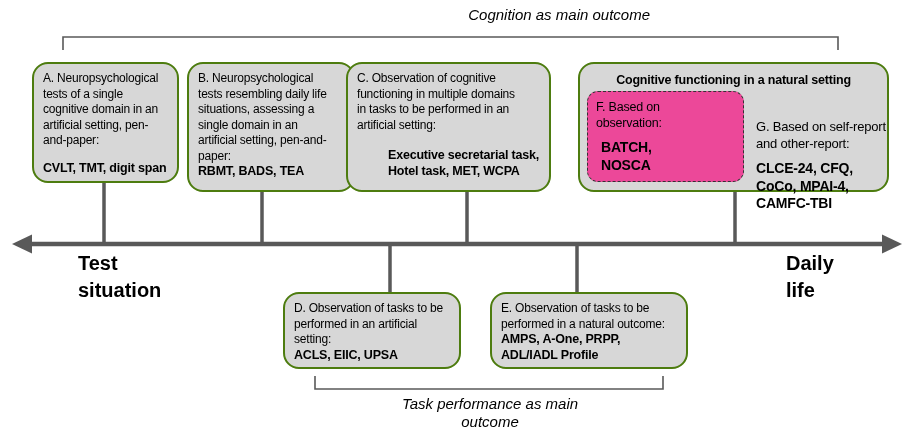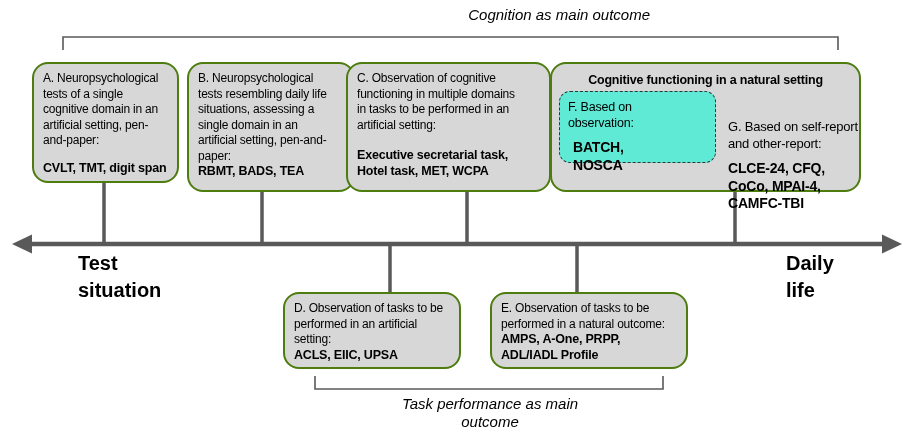--- a/index.html
+++ b/index.html
@@ -14,33 +14,33 @@
   .conn    { stroke:#595959; stroke-width:3.5px; }
 
   .box {
     position:absolute; box-sizing:border-box;
     background:#d7d7d7; border:2px solid #4d7c0f; border-radius:16px;
     padding:7px 9px; font-size:12px; line-height:15.5px; letter-spacing:-0.2px;
   }
   .desc  { white-space:pre-line; }
   .tests { white-space:pre-line; font-weight:bold; font-size:12.5px; }
   .gap-a { margin-top:12px; }
-  .gap-c { margin-top:15px; }
+  .gap-c { margin-top:15px;margin-left:31px; }
 
   .box-a { left:32px;  top:62px;  width:147px; height:121px; }
   .box-b { left:187px; top:62px;  width:168px; height:130px; }
   .box-c { left:346px; top:62px;  width:205px; height:130px; }
-  .box-nat { left:550px; top:62px; width:311px; height:130px; padding:4px; }
+  .box-nat { left:578px; top:62px; width:311px; height:130px; padding:4px; }
   .box-d { left:283px; top:292px; width:178px; height:77px; }
   .box-e { left:490px; top:292px; width:198px; height:77px; }
 
   .nat-title { text-align:center; font-weight:bold; font-size:12.5px; margin-top:5px; letter-spacing:-0.2px; }
   .f-box {
-    position:absolute; left:7px; top:27px; width:157px; height:72px; box-sizing:border-box;
-    background:#5eead4; border:1.6px dashed #333; border-radius:11px; padding:7px 8px;
+    position:absolute; left:7px; top:27px; width:157px; height:91px; box-sizing:border-box;
+    background:#ec4899; border:1.6px dashed #333; border-radius:11px; padding:7px 8px;
   }
   .f-desc  { white-space:pre-line; font-size:12.5px; line-height:16px; }
   .f-tests { white-space:pre-line; font-weight:bold; font-size:14px; line-height:18px; margin:7px 0 0 5px; }
   .g-area  { position:absolute; left:176px; top:30px; width:132px; }
   .g-desc  { white-space:pre-line; font-size:13px; line-height:17px;margin-top:24px; }
   .g-tests { white-space:pre-line; font-weight:bold; font-size:14px; line-height:17.5px; margin-top:8px; }
 
   .annotation {
     position:absolute; font-style:italic; font-size:15px; line-height:17.5px;
     text-align:center; white-space:pre-line;

